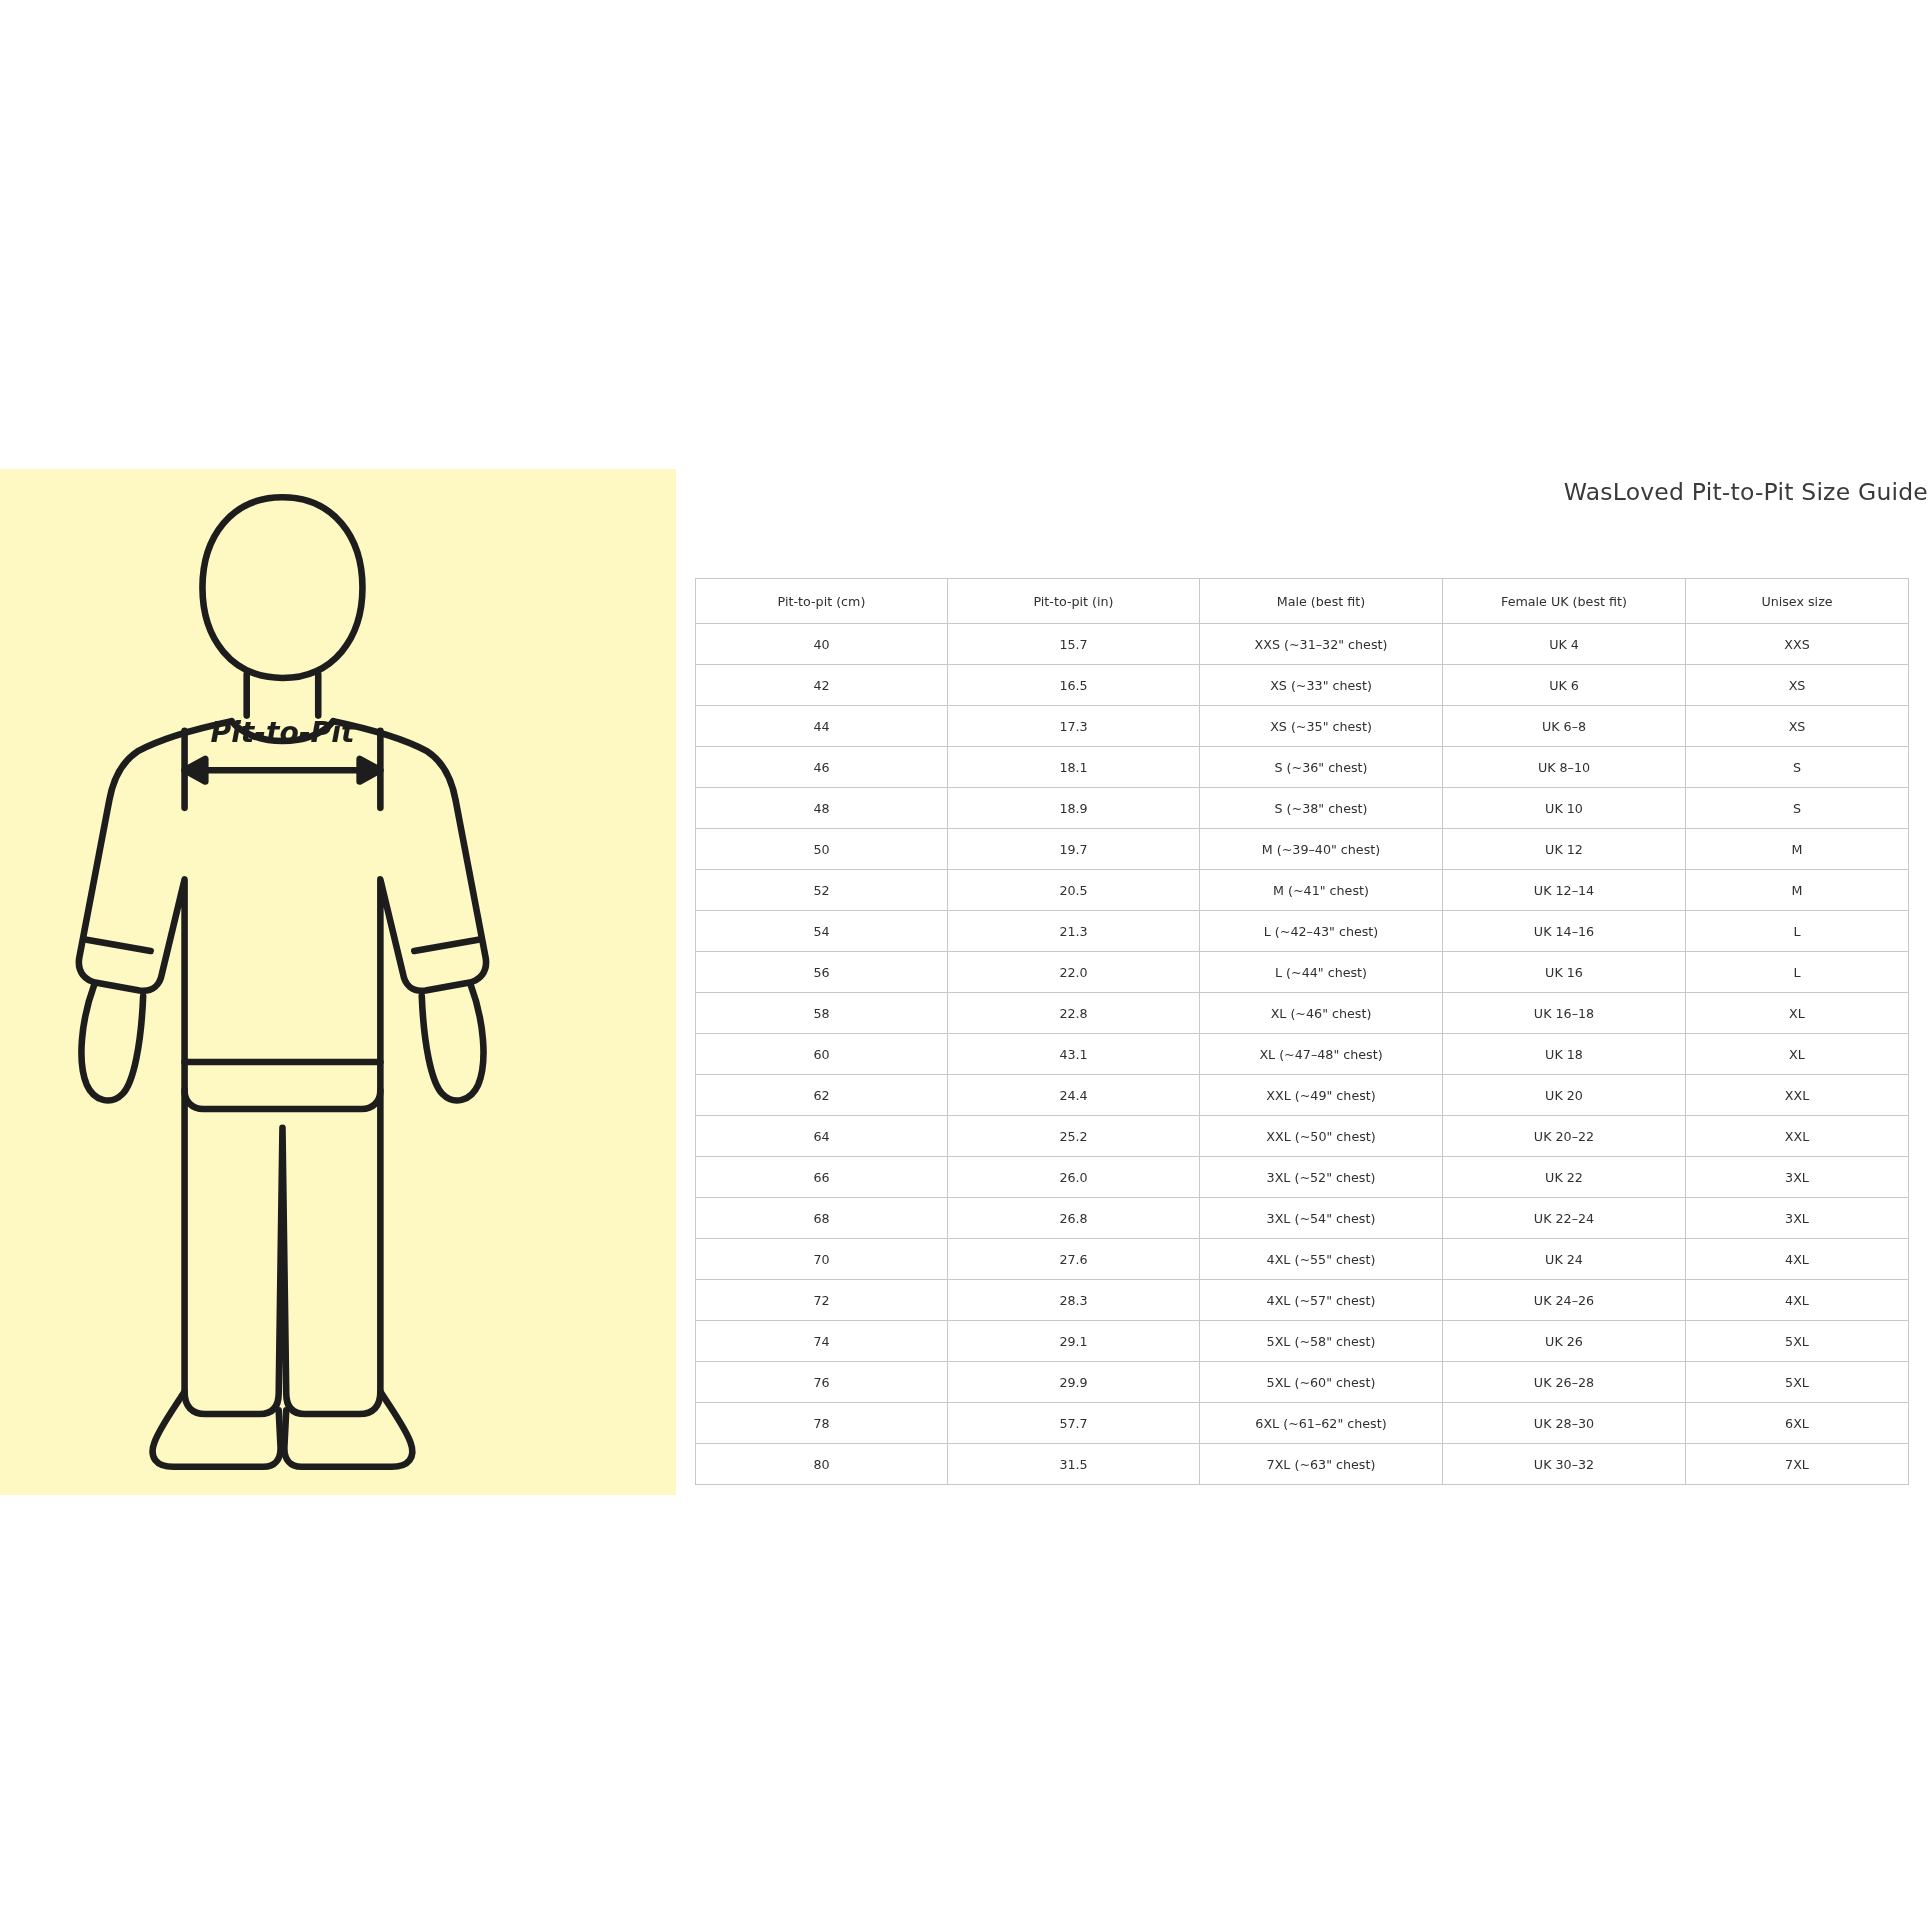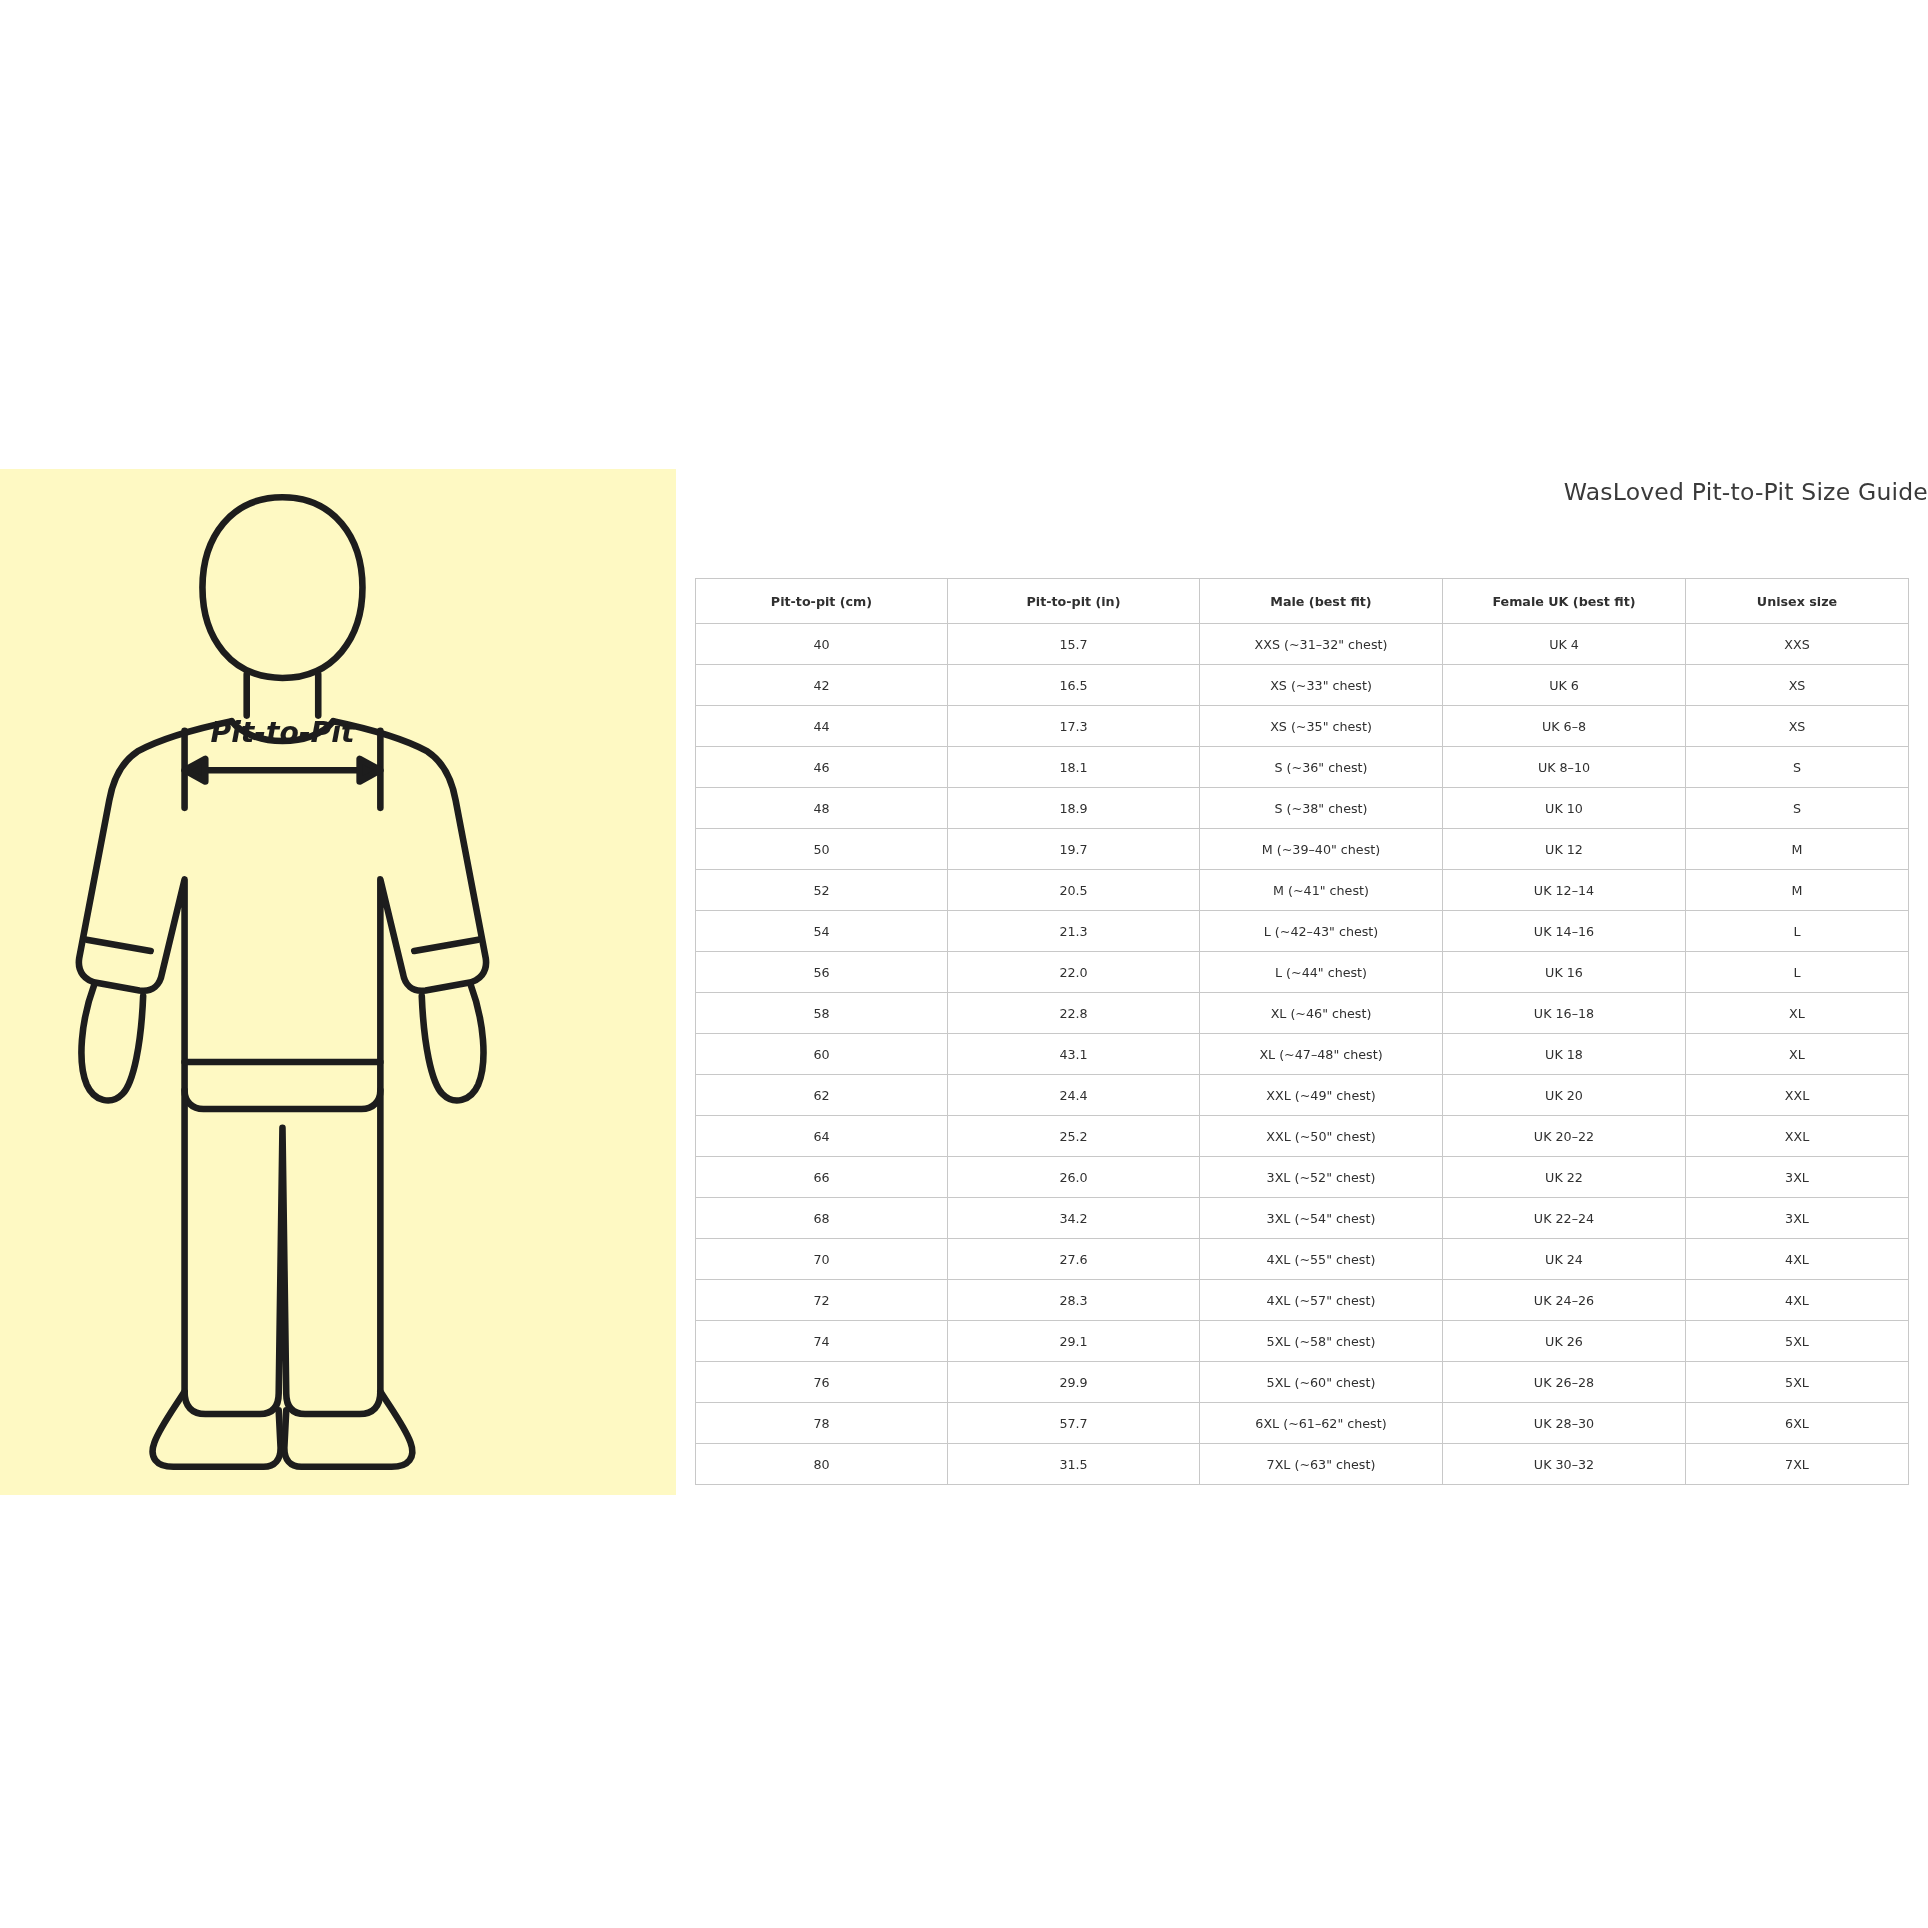--- a/index.html
+++ b/index.html
@@ -67,21 +67,21 @@
     border: 0.9px solid #c8c8c8;
     text-align: center;
     vertical-align: middle;
     font-size: 12.7px;
     color: #303030;
     padding: 0;
     height: 40px;
     font-family: "DejaVu Sans", sans-serif;
   }
   table#size-table th {
-    font-weight: bold;
+    font-weight: normal;
     height: 44px;
     font-size: 12.7px;
   }
   table#size-table col.c1 { width: 252px; }
   table#size-table col.c2 { width: 252px; }
   table#size-table col.c3 { width: 243px; }
   table#size-table col.c4 { width: 243px; }
   table#size-table col.c5 { width: 223px; }
 
   
@@ -276,21 +276,21 @@
           </tr>
           <tr>
             <td>66</td>
             <td>26.0</td>
             <td>3XL (~52" chest)</td>
             <td>UK 22</td>
             <td>3XL</td>
           </tr>
           <tr>
             <td>68</td>
-            <td>34.2</td>
+            <td>26.8</td>
             <td>3XL (~54" chest)</td>
             <td>UK 22–24</td>
             <td>3XL</td>
           </tr>
           <tr>
             <td>70</td>
             <td>27.6</td>
             <td>4XL (~55" chest)</td>
             <td>UK 24</td>
             <td>4XL</td>

